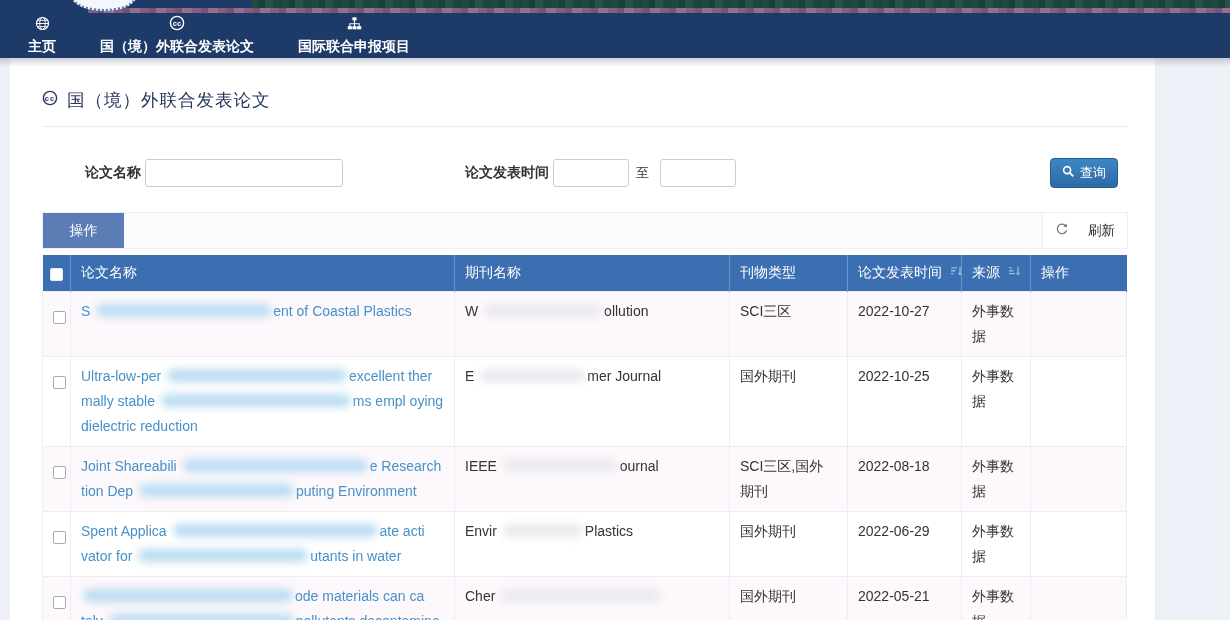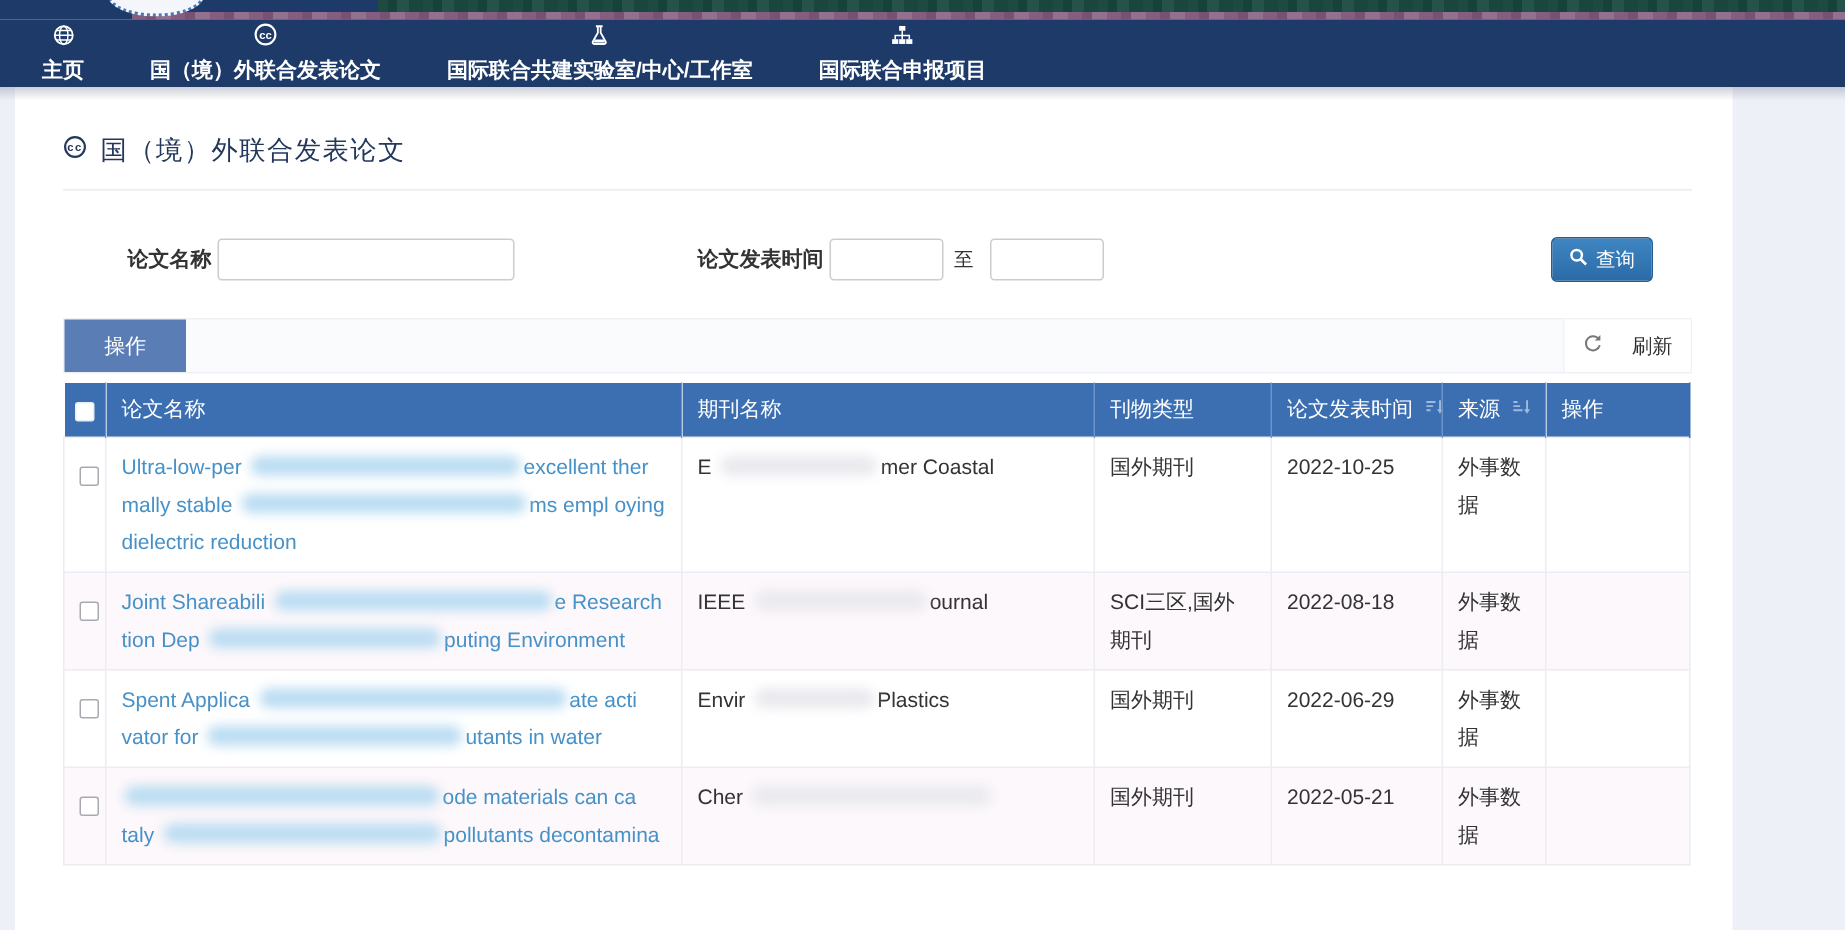--- a/index.html
+++ b/index.html
@@ -37,21 +37,21 @@
   
   .search-row { display:flex; align-items:center; margin-top:31px; }
   .f-label { font-weight:bold; font-size:14px; color:#333; }
   .t-input { height:28px; border:1px solid #ccc; border-radius:3px; margin-left:4px;
     padding:0 6px; font-size:13px; outline:none; }
   .inp-name { width:198px; }
   .inp-date { width:76px; }
   .to-label { font-size:13px; color:#333; margin:0 7px; }
   .g1 { margin-left:43px; display:flex; align-items:center; }
   .g2 { margin-left:122px; display:flex; align-items:center; }
-  .btn-query { margin-left:auto; margin-right:26px; display:flex; align-items:center; gap:5px;
+  .btn-query { margin-left:auto; margin-right:10px; display:flex; align-items:center; gap:5px;
     background:linear-gradient(#3e86c2,#2b6ba6); border:1px solid #245d92; border-radius:4px;
     color:#fff; font-size:13px; padding:5px 11px; cursor:pointer; }
 
   
   .toolbar { margin-top:24px; height:37px; background:#fafbfd; border:1px solid #f0f1f6;
     display:flex; align-items:stretch; }
   .btn-action { width:81px; background:#5b7db6; color:#fff; border:none; font-size:14px;
     cursor:pointer; }
   .toolbar-spacer { flex:1; }
   .refresh-box { background:#fff; border-left:1px solid #f0f1f6; display:flex;
@@ -103,29 +103,20 @@
       <span>主页</span>
     </div>
     <div class="nav-item">
       <span class="icon">
         <svg width="16" height="16" viewBox="0 0 16 16">
           <circle cx="8" cy="8" r="6.6" fill="none" stroke="#fff" stroke-width="1.4"></circle>
           <text x="8" y="10.8" font-size="7.5" font-weight="bold" text-anchor="middle" fill="#fff" font-family="Liberation Sans,sans-serif">cc</text>
         </svg>
       </span>
       <span>国（境）外联合发表论文</span>
-    </div>
-    <div class="nav-item">
-      <span class="icon">
-        <svg width="15" height="15" viewBox="0 0 16 16">
-          <path d="M5.6 1.6h4.8M7 1.8v4.4L3.4 12.6a1.1 1.1 0 0 0 1 1.6h7.2a1.1 1.1 0 0 0 1-1.6L9 6.2V1.8" fill="none" stroke="#fff" stroke-width="1.3"></path>
-          <path d="M5 11h6l1.1 2.1H3.9z" fill="#fff"></path>
-        </svg>
-      </span>
-      <span>国际联合共建实验室/中心/工作室</span>
     </div>
     <div class="nav-item">
       <span class="icon">
         <svg width="15" height="15" viewBox="0 0 16 16">
           <rect x="5.8" y="1.4" width="4.4" height="3.4" fill="#fff"></rect>
           <rect x="0.8" y="10.8" width="4.4" height="3.4" fill="#fff"></rect>
           <rect x="5.8" y="10.8" width="4.4" height="3.4" fill="#fff"></rect>
           <rect x="10.8" y="10.8" width="4.4" height="3.4" fill="#fff"></rect>
           <path d="M8 4.8v3.4M3 10.8V8.2h10v2.6M8 8.2v2.6" stroke="#fff" stroke-width="1.1" fill="none"></path>
         </svg>
@@ -201,24 +192,33 @@
               </svg></span></th>
           <th><span>来源</span><span class="sort-ic"><svg width="13" height="13" viewBox="0 0 14 14">
                 <path d="M1 3.2h3M1 6.2h4.8M1 9.2h6.6" stroke="#9db9de" stroke-width="1.4"></path>
                 <path d="M10.8 2v7" stroke="#9db9de" stroke-width="1.4"></path>
                 <path d="M8.6 8.4l2.2 3.2L13 8.4z" fill="#9db9de"></path>
               </svg></span></th>
           <th><span>操作</span></th>
         </tr>
       </thead>
     <tbody id="grid-body">
+        <tr class="odd">
+          <td class="chk"><input type="checkbox" style=""></td>
+          <td><a class="paper-link"><span>S </span><span class="redact redact-blue" style="width: 175px;"></span><span>ent of Coastal Plastics </span></a></td>
+          <td><span>W </span><span class="redact redact-gray" style="width: 118px;"></span><span>ollution </span></td>
+          <td>SCI三区</td>
+          <td>2022-10-27</td>
+          <td>外事数据</td>
+          <td></td>
+        </tr>
         <tr class="even">
           <td class="chk"><input type="checkbox" style=""></td>
           <td><a class="paper-link"><span>Ultra-low-per </span><span class="redact redact-blue" style="width: 180px;"></span><span>excellent ther </span><span>mally stable </span><span class="redact redact-blue" style="width: 190px;"></span><span>ms empl </span><span>oying dielectric reduction </span></a></td>
-          <td><span>E </span><span class="redact redact-gray" style="width: 105px;"></span><span>mer Coastal </span></td>
+          <td><span>E </span><span class="redact redact-gray" style="width: 105px;"></span><span>mer Journal </span></td>
           <td>国外期刊</td>
           <td>2022-10-25</td>
           <td>外事数据</td>
           <td></td>
         </tr>
         <tr class="odd">
           <td class="chk"><input type="checkbox" style=""></td>
           <td><a class="paper-link"><span>Joint Shareabili </span><span class="redact redact-blue" style="width: 185px;"></span><span>e Research </span><span>tion Dep </span><span class="redact redact-blue" style="width: 155px;"></span><span>puting Environment </span></a></td>
           <td><span>IEEE </span><span class="redact redact-gray" style="width: 115px;"></span><span>ournal </span></td>
           <td>SCI三区,国外期刊</td>

